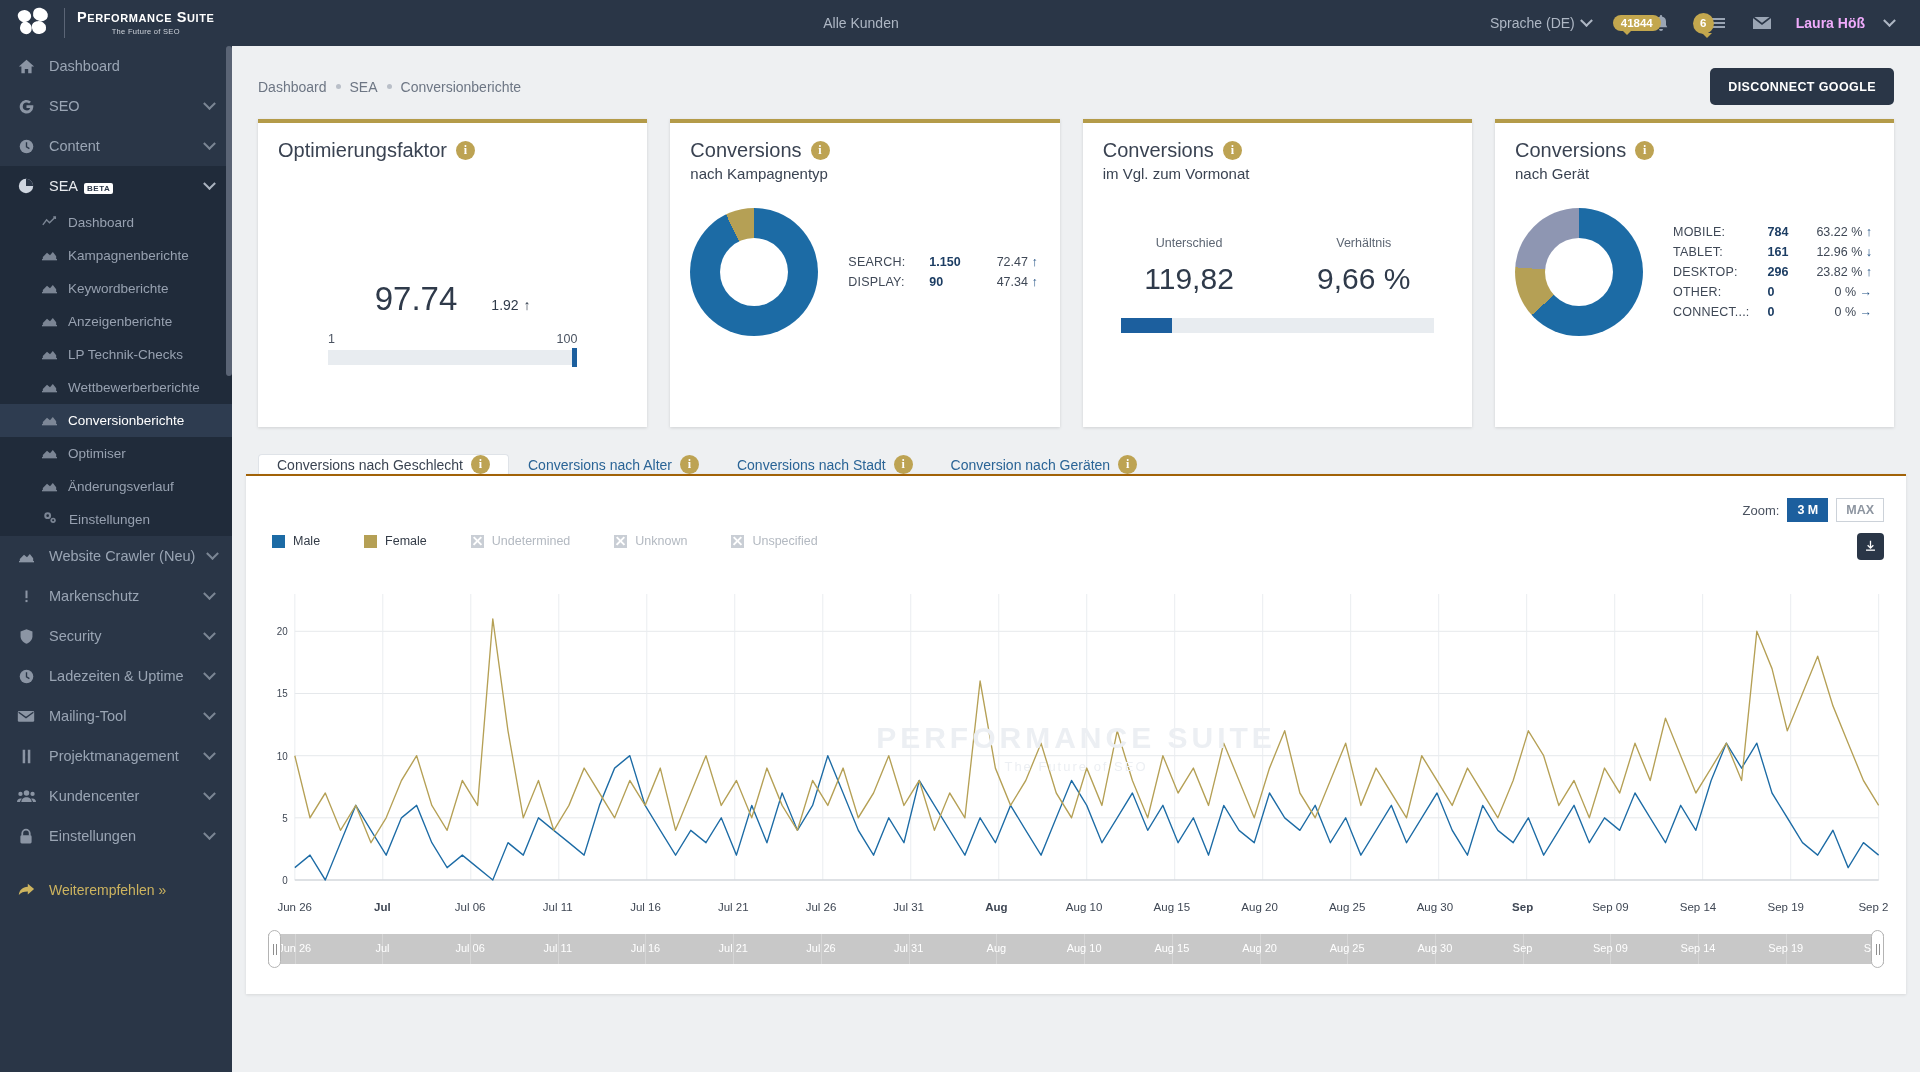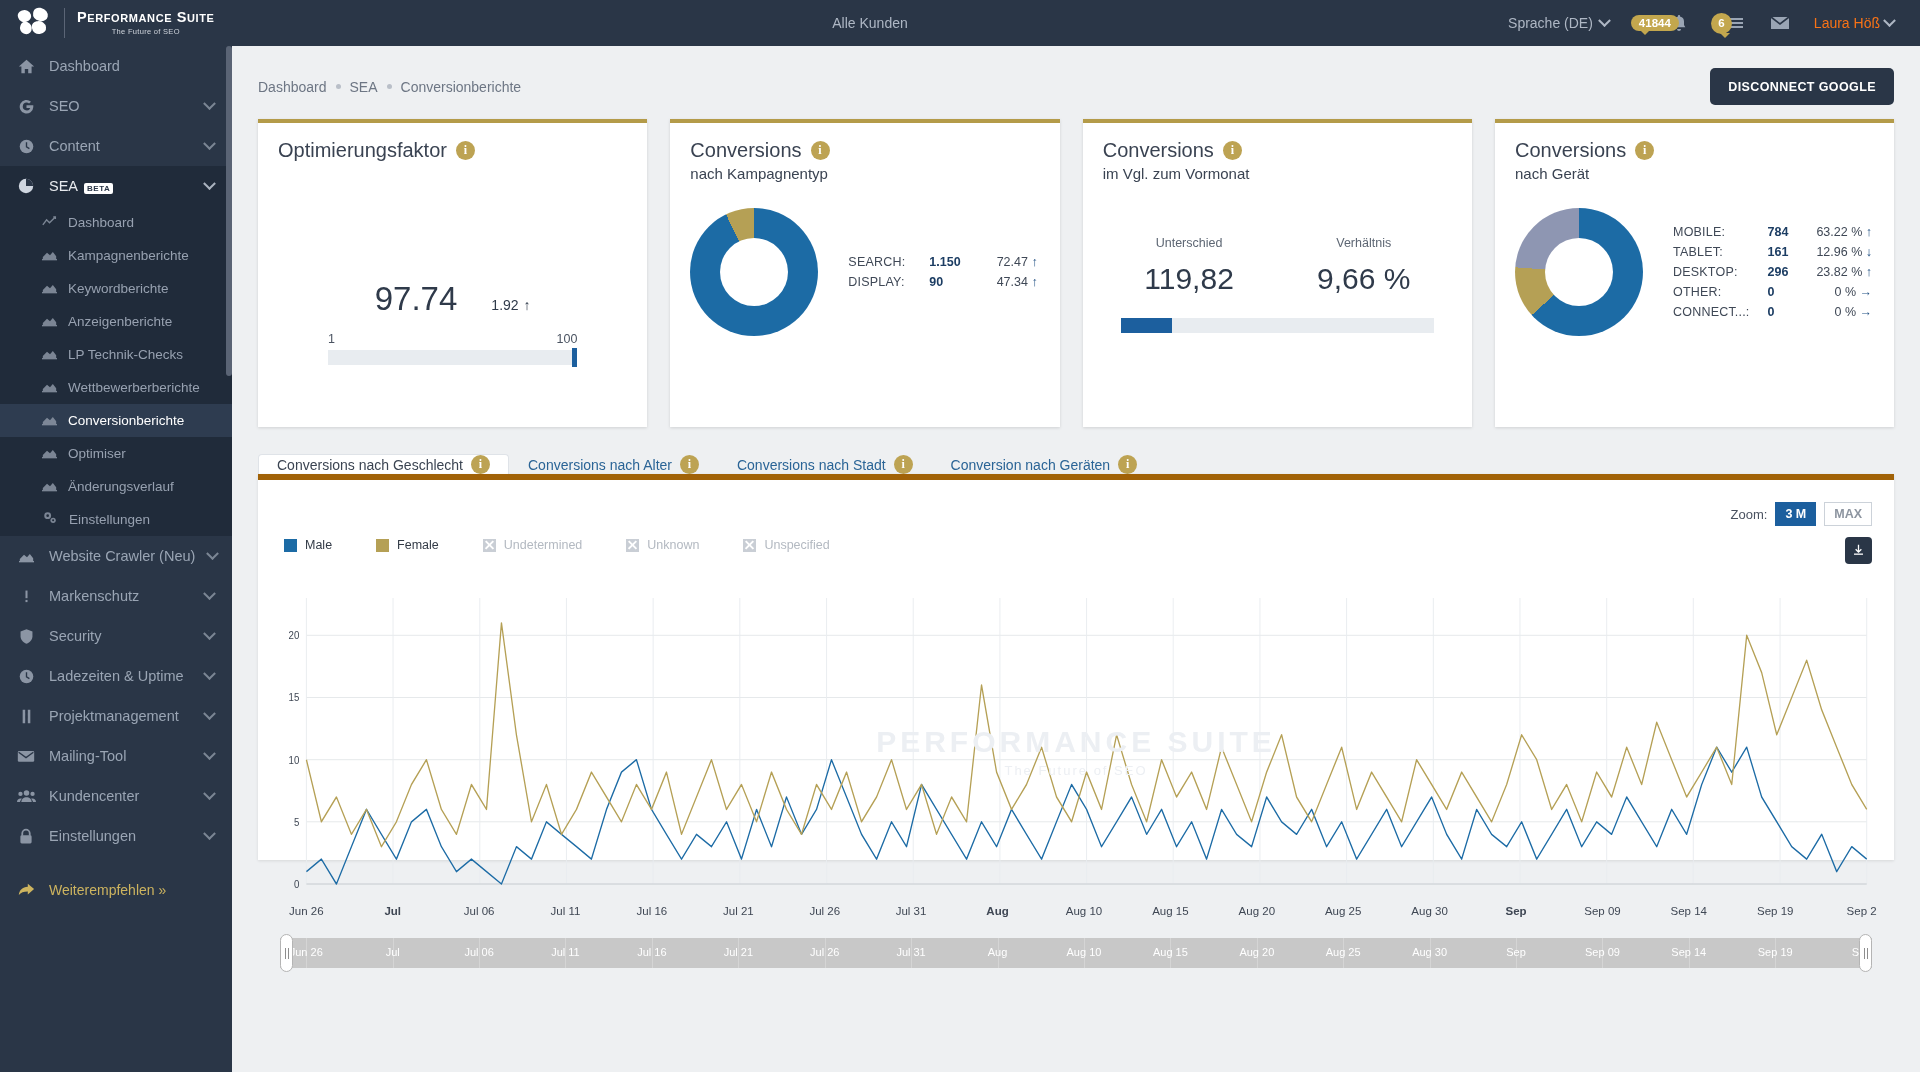--- a/index.html
+++ b/index.html
@@ -36,21 +36,21 @@
   .chev { width: 9px; height: 9px; border-right: 2px solid #aeb7c4; border-bottom: 2px solid #aeb7c4; transform: rotate(45deg) translate(-2px,-2px); }
   .badge-wrap { position: relative; display: flex; align-items: center; justify-content: center; }
   .pill { background: #c3a74e; color: #fff; font-size: 11.5px; font-weight: 700;
           border-radius: 11px; padding: 2px 8px; position: relative; z-index: 2;}
   .pill.round { border-radius: 50%; width: 21px; height: 21px; display: flex; align-items: center; justify-content: center; padding: 0;}
   .pill::after { content:""; position: absolute; bottom: -4px; left: 9px; width: 0; height: 0;
     border-left: 5px solid transparent; border-right: 5px solid transparent; border-top: 5px solid #c3a74e;}
   .ic { fill: #9aa5b4; }
   .bell-ic { margin-left: -10px; position: relative; z-index: 1;}
   .list-ic { margin-left: -6px; position: relative; z-index: 1;}
-  .user { display: flex; align-items: center; gap: 5px; color: #f97316;}
+  .user { display: flex; align-items: center; gap: 20px; color: #f0abfc; font-weight: bold;}
 
   
   .body { flex: 1; display: flex; min-height: 0; }
 
   
   .sidebar { width: 232px; flex: 0 0 232px; background: #2a3647; position: relative;
              overflow: hidden; }
   .sb-scroll { height: 100%; overflow: hidden; }
   .sb-item { display: flex; align-items: center; height: 40px; padding: 0 16px; gap: 13px;
              color: #9aa5b4; font-size: 14.5px; cursor: pointer; position: relative;}
@@ -126,22 +126,22 @@
   .cmp-fill { height: 100%; background: #1c5f9e; }
 
   
   .tabsrow { padding: 27px 26px 0 26px; display: flex; }
   .tab { padding: 0 18px; font-size: 14px; color: #2a6496; cursor: pointer;
          display: flex; align-items: center; gap: 8px; border: 1px solid transparent;
          border-bottom: none; border-radius: 4px 4px 0 0; }
   .tab.active { background: #fff; color: #3b4452; border-color: #dfe3e8; }
 
   
-  .panel { margin: 0 26px; background: #fff; border-top: 6px solid #a16207;
-           box-shadow: 0 1px 3px rgba(0,0,0,.10); height: 386px; position: relative;}
+  .panel { margin: 0 14px; background: #fff; border-top: 2px solid #a16207;
+           box-shadow: 0 1px 3px rgba(0,0,0,.10); height: 520px; position: relative;}
   .zoomctl { position: absolute; right: 22px; top: 22px; display: flex; align-items: center; gap: 8px;
              font-size: 13px; color: #4a5260;}
   .zbtn { border: 1px solid #ccd2d9; background: #fff; color: #8d95a0; font-size: 12.5px;
           font-weight: 700; padding: 4px 9px; cursor: pointer; font-family: inherit;}
   .zbtn.on { background: #1c5f9e; color: #fff; border-color: #1c5f9e; }
   .dlbtn { position: absolute; right: 22px; top: 57px; width: 27px; height: 27px; background: #2a3647;
            border-radius: 4px; display: flex; align-items: center; justify-content: center; cursor: pointer;}
   .legend2 { position: absolute; left: 26px; top: 58px; display: flex; gap: 44px; font-size: 12.5px;}
   .lg { display: flex; align-items: center; gap: 8px; cursor: pointer; color: #333b47;}
   .lg.off { color: #b3b9c1; }
@@ -370,38 +370,38 @@
             <svg width="17" height="17" viewBox="0 0 20 20">
               <circle cx="10" cy="10" r="8" fill="#8b95a4"></circle>
               <path d="M10 5v5.4l3.4 2" stroke="#2a3647" stroke-width="1.6" fill="none"></path>
             </svg>
           </span>
     <span class="sb-label">Ladezeiten &amp; Uptime</span>
     <span class="cv"></span>
         </div>
         <div class="sb-item">
     <span class="sb-ic">
+            <svg width="18" height="18" viewBox="0 0 22 18">
+              <rect x="1" y="3" width="20" height="13" rx="1.6" fill="#8b95a4"></rect>
+              <path d="M2 4.5l9 6.5 9-6.5" stroke="#2a3647" stroke-width="1.6" fill="none"></path>
+            </svg>
+          </span>
+    <span class="sb-label">Mailing-Tool</span>
+    <span class="cv"></span>
+        </div>
+        <div class="sb-item">
+    <span class="sb-ic">
             <svg width="17" height="17" viewBox="0 0 20 20">
               <path fill="#8b95a4" d="M5.5 2h3v16h-3zM11.5 2h3v16h-3z"></path>
               <rect x="9.2" y="3" width="1.6" height="3" fill="#2a3647"></rect>
               <rect x="9.2" y="9" width="1.6" height="3" fill="#2a3647"></rect>
               <rect x="9.2" y="15" width="1.6" height="3" fill="#2a3647"></rect>
             </svg>
           </span>
     <span class="sb-label">Projektmanagement</span>
-    <span class="cv"></span>
-        </div>
-        <div class="sb-item">
-    <span class="sb-ic">
-            <svg width="18" height="18" viewBox="0 0 22 18">
-              <rect x="1" y="3" width="20" height="13" rx="1.6" fill="#8b95a4"></rect>
-              <path d="M2 4.5l9 6.5 9-6.5" stroke="#2a3647" stroke-width="1.6" fill="none"></path>
-            </svg>
-          </span>
-    <span class="sb-label">Mailing-Tool</span>
     <span class="cv"></span>
         </div>
         <div class="sb-item">
     <span class="sb-ic">
             <svg width="19" height="16" viewBox="0 0 22 16">
               <circle cx="11" cy="4.6" r="3.2" fill="#8b95a4"></circle>
               <circle cx="4" cy="5.6" r="2.5" fill="#8b95a4"></circle>
               <circle cx="18" cy="5.6" r="2.5" fill="#8b95a4"></circle>
               <path fill="#8b95a4" d="M5 15c0-3.3 2.7-5.6 6-5.6s6 2.3 6 5.6z"></path>
               <path fill="#8b95a4" d="M0 15c0-2.4 1.8-4 4-4 .6 0 1.2.1 1.7.3A7.6 7.6 0 0 0 3.4 15zM22 15h-3.4a7.6 7.6 0 0 0-2.3-3.7c.5-.2 1.1-.3 1.7-.3 2.2 0 4 1.6 4 4z"></path>

